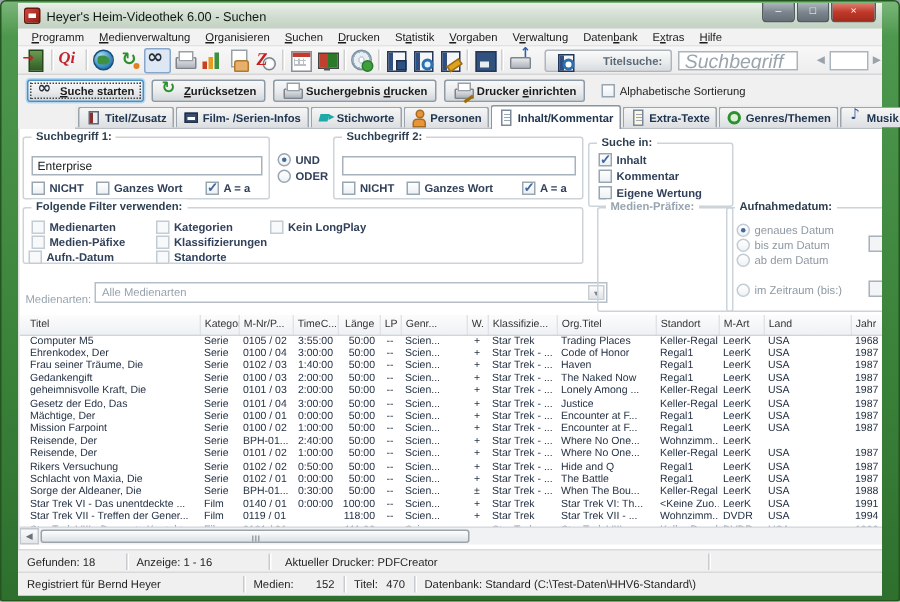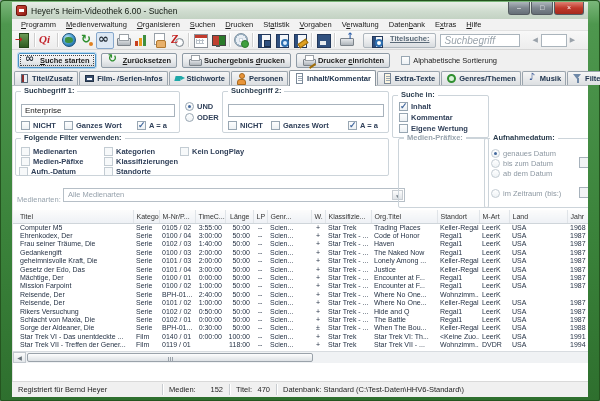--- a/index.html
+++ b/index.html
@@ -64,23 +64,23 @@
   .ti-book-save-icon::after{content:'';position:absolute;right:1px;bottom:1px;width:5px;height:5px;background:#2e4f7f;border:1px solid #1c2f4c;}
   .ti-book-search-icon::after{content:'';position:absolute;right:1px;bottom:1px;width:4px;height:4px;border:2px solid #2e6fb0;border-radius:50%;background:#dff0ff;}
   .ti-book-edit-icon::after{content:'';position:absolute;right:0;bottom:2px;width:8px;height:3px;background:#e0a020;border:1px solid #9a6c10;transform:rotate(-35deg);}
   .ti-disk-icon::before{content:'';position:absolute;left:2px;top:2px;width:12px;height:12px;background:#31517f;border:1px solid #22375a;}
   .ti-disk-icon::after{content:'';position:absolute;left:5px;bottom:3px;width:6px;height:4px;background:#e8ecf0;}
   .ti-titelsuche-icon{width:13px;height:13px;}
   .ti-titelsuche-icon::before{width:9px;height:10px;}
   .ti-titelsuche-icon::after{content:'';position:absolute;right:0;bottom:0;width:4px;height:4px;border:2px solid #2e6fb0;border-radius:50%;background:#fff;}
 
   .tb-right{display:flex;align-items:center;margin-left:8px;}
-  .tbbtn{height:15px;display:inline-flex;align-items:flex-start;gap:7px;padding:0 6px;border:1px solid #aeb6bd;border-radius:2px;
-    background:linear-gradient(#fbfbfb,#e8eaec 60%,#d8dcdf);font-size:7.5px;font-weight:bold;color:#5a6a78;text-decoration:underline;}
-  .tbinput{width:80px;height:13px;border:1px solid #aab4bc;background:#fff;font-size:10px;padding:0 3px;margin-left:4px;color:#222;}
+  .tbbtn{height:15px;display:inline-flex;align-items:center;gap:19px;padding:0 6px;border:1px solid #aeb6bd;border-radius:2px;
+    background:linear-gradient(#fbfbfb,#e8eaec 60%,#d8dcdf);font-size:7.5px;font-weight:bold;color:#5a6a78;}
+  .tbinput{width:80px;height:13px;border:1px solid #aab4bc;background:#fff;font-size:13px;padding:0 3px;margin-left:4px;color:#222;}
   .tbinput::placeholder{font-style:italic;color:#9aa4ac;}
   .navwrap{display:flex;align-items:center;margin-left:12px;gap:3px;}
   .navarrow{font-size:7px;color:#9aa2aa;}
   .navbox{width:26px;height:13px;border:1px solid #aab4bc;background:#fff;}
 
   
   .actionbar{height:20px;flex:none;display:flex;align-items:center;background:#f0f0f0;padding-left:6px;gap:5px;}
   .abtn{height:15px;display:inline-flex;align-items:center;gap:3px;padding:0 5px;border:1px solid #8e9aa5;border-radius:2px;
     background:linear-gradient(#f8f8f8,#e9ebed 55%,#d3d7db);font-size:7.5px;font-weight:bold;color:#1a1a1a;font-family:"Liberation Sans",sans-serif;}
   .abtn.focused{border-color:#4a90c4;box-shadow:0 0 0 1px #b5d7ee;outline:1px dotted #444;outline-offset:-3px;}
@@ -95,21 +95,21 @@
 
   
   .cb{width:9px;height:9px;border:1px solid #98a6b2;background:linear-gradient(#fefefe,#edf1f4);position:relative;flex:none;}
   .cb.chk::after{content:'\2713';position:absolute;left:0;top:-2px;font-size:9px;font-weight:bold;color:#44699d;}
   .cb.dis{border-color:#c3ccd3;background:#f7f9fa;}
   .rb{width:9px;height:9px;border-radius:50%;border:1px solid #98a6b2;background:linear-gradient(#fff,#eef2f5);position:relative;flex:none;}
   .rb.sel::after{content:'';position:absolute;left:2px;top:2px;width:3px;height:3px;border-radius:50%;background:#44699d;}
   .rb.dis{border-color:#c3ccd3;}
 
   
-  .tabsrow{height:16px;flex:none;display:flex;align-items:flex-end;background:#ececec;padding-left:2px;border-bottom:1px solid #b9bfc4;}
+  .tabsrow{height:16px;flex:none;display:flex;align-items:flex-end;background:#ececec;padding-left:2px;border-bottom:1px solid #b9bfc4;margin-left:38px;}
   .tab{height:14px;display:inline-flex;align-items:center;gap:2px;padding:0 4px;margin-right:1px;border:1px solid #9aa4ad;border-bottom:none;
     border-radius:2px 2px 0 0;background:linear-gradient(#f6f6f6,#dcdfe2);font-size:7.5px;font-weight:bold;color:#20354f;white-space:nowrap;}
   .tab.active{background:#fff;height:16px;margin-bottom:-1px;border-color:#8a949d;}
   .tico{width:11px;height:11px;position:relative;flex:none;}
   .tico-book::before{content:'';position:absolute;inset:1px 2px;background:linear-gradient(90deg,#8a2f2f 0 2px,#e9eef3 2px);border:1px solid #5a6a7a;}
   .tico-film::before{content:'';position:absolute;inset:2px 1px;background:#3a4f6f;border:1px solid #223246;}
   .tico-film::after{content:'';position:absolute;left:3px;top:5px;width:5px;height:2px;background:#fff;}
   .tico-tag::before{content:'';position:absolute;left:1px;top:3px;width:6px;height:5px;background:#1fa8a8;transform:skewX(-15deg);}
   .tico-tag::after{content:'';position:absolute;left:7px;top:3px;border-top:2.5px solid transparent;border-bottom:2.5px solid transparent;border-left:4px solid #1fa8a8;}
   .tico-person::before{content:'';position:absolute;left:3px;top:0;width:4px;height:4px;border-radius:50%;background:#e8953a;border:1px solid #a86a20;}
@@ -779,20 +779,29 @@
         </div>
       </div>
     <span class="pcb" style="left: 172px; top: 16px;">
           <span class="rb sel"></span>
           <span>UND</span>
         </span><span class="pcb" style="left: 172px; top: 27px;">
           <span class="rb"></span>
           <span>ODER</span>
         </span></div>
 
+    <div class="sbar sbar1">
+      <span class="scell" style="width:72px">Gefunden: 18</span>
+      <span class="ssep"></span>
+      <span class="scell" style="width:94px">Anzeige: 1 - 16</span>
+      <span class="ssep"></span>
+      <span class="scell" style="width:292px;padding-left:10px">Aktueller Drucker: PDFCreator</span>
+      <span class="ssep"></span>
+      <span class="scell" style="flex:1"></span>
+    </div>
 
     <div class="sbar sbar2">
       <span class="scell" style="width:150px">Registriert für Bernd Heyer</span>
       <span class="ssep"></span>
       <span class="scell" style="width:66px">
           <span class="pair">
             <span>Medien:</span>
             <span>152</span>
           </span>
         </span>

